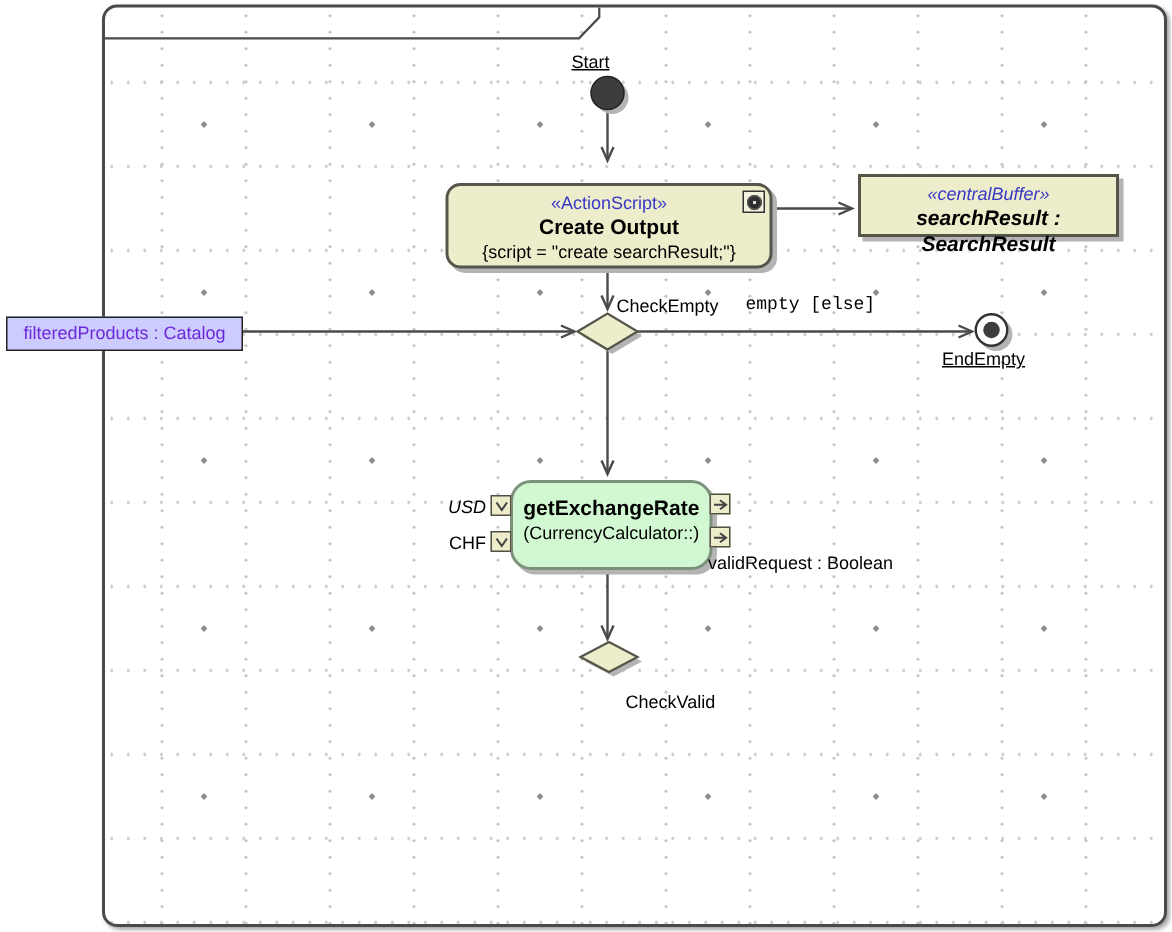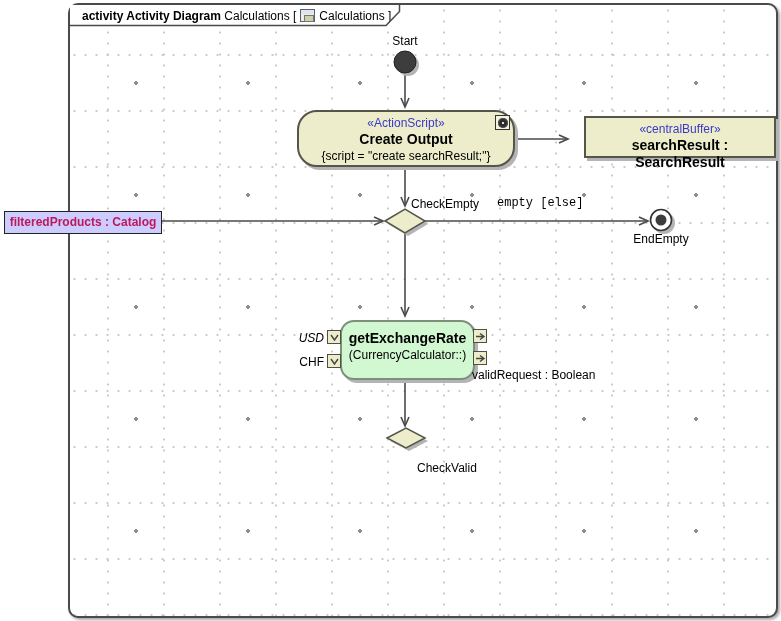--- a/index.html
+++ b/index.html
@@ -34,53 +34,52 @@
   .hdr-icon::after{content:"";position:absolute;left:3px;top:5px;width:8px;height:5px;
     border:1px solid #777;background:#cfcfae;}
 
   svg.layer{position:absolute;left:0;top:0;}
   .edge{stroke:var(--edge);stroke-width:1.6;fill:none;}
   .diamond{fill:var(--node-fill);stroke:var(--node-border);stroke-width:1.5;}
   .shadow-shape{fill:var(--shadow);stroke:none;}
   .tabline{stroke:#4A4A4A;stroke-width:1.5;fill:none;}
 
   .lbl{position:absolute;font-size:12px;color:#000;white-space:nowrap;}
-  .center{text-align:center;}
+  .center{text-decoration:underline;}
   .node{position:absolute;background:var(--node-fill);border:2px solid var(--node-border);
     box-shadow:3px 3px 0 var(--shadow);text-align:center;color:#000;}
-  .rounded{border-radius:20px;}
+  .rounded{border-radius:10px;margin-top:12px;}
   .stereo{color:var(--stereotype-text);font-size:12px;line-height:16px;}
   .nname{font-weight:bold;font-size:14px;line-height:17px;}
   .nbody{font-size:12px;line-height:17px;}
 
   .corner-icon{position:absolute;right:3px;top:3px;width:15px;height:15px;border:1px solid #333;
     background:#f2f2de;display:flex;align-items:center;justify-content:center;}
   .corner-icon span{width:10px;height:10px;border-radius:50%;
     background:radial-gradient(circle,#ddd 0 1.3px,#2e2e2e 1.3px 100%);
     box-shadow:inset 0 0 0 1px #555;}
 
   .obj-node{position:absolute;background:var(--object-fill);border:1.5px solid #222;
-    font-weight:bold;font-size:12px;text-align:center;color:#be185d;}
+    font-weight:normal;font-size:12px;text-align:center;color:#6d28d9;}
 
   .green-node{position:absolute;background:var(--green-fill);border:2px solid var(--green-border);
     border-radius:14px;box-shadow:3px 3px 0 var(--shadow);text-align:center;color:#000;padding-top:8px;}
 
   .pin{position:absolute;width:14px;height:14px;background:var(--node-fill);
     border:1.5px solid #4f4f43;display:flex;align-items:center;justify-content:center;}
   .pin svg{display:block;}
   .pin-lbl{position:absolute;font-size:12px;color:#000;white-space:nowrap;}
 </style>
 </head>
 <body>
 
 <div id="page">
 
   <div class="frame"></div>
 
-  <div class="tab-bg"><b>activity Activity Diagram</b><span> Calculations [</span><span class="hdr-icon"></span><span>Calculations ]</span></div>
 
   <svg class="layer" width="781" height="621" viewBox="0 0 781 621">
     <defs>
       <marker id="arr" markerWidth="12" markerHeight="12" refX="10" refY="5" orient="auto" markerUnits="userSpaceOnUse">
         <path d="M1,1 L10,5 L1,9" stroke="#4A4A4A" stroke-width="1.6" fill="none"></path>
       </marker>
     </defs>
 
     <path class="tabline" d="M70,25.5 H386 L399.5,11.5 V5"></path>
 
@@ -110,21 +109,21 @@
 
   <div class="node rounded" style="left:297px;top:110px;width:218px;height:57px;padding-top:3px;">
     <div class="stereo">«ActionScript»</div>
     <div class="nname">Create Output</div>
     <div class="nbody">{script = "create searchResult;"}</div>
     <div class="corner-icon">
         <span></span>
       </div>
   </div>
 
-  <div class="node" style="left:584px;top:116px;width:192px;height:42px;padding-top:3px;">
+  <div class="node" style="left:572px;top:116px;width:174px;height:42px;padding-top:3px;font-style:italic;">
     <div class="stereo">«centralBuffer»</div>
     <div class="nname">searchResult : SearchResult</div>
   </div>
 
   <div class="obj-node" style="left:4px;top:211px;width:158px;height:23px;line-height:21px;">filteredProducts : Catalog</div>
 
   <div class="lbl" style="left:411px;top:197px;">CheckEmpty</div>
   <div class="lbl" style="left:497px;top:196px;font-family:Liberation Mono, monospace;">empty [else]</div>
   <div class="lbl center" style="left:628px;top:232px;width:66px;">EndEmpty</div>
 

